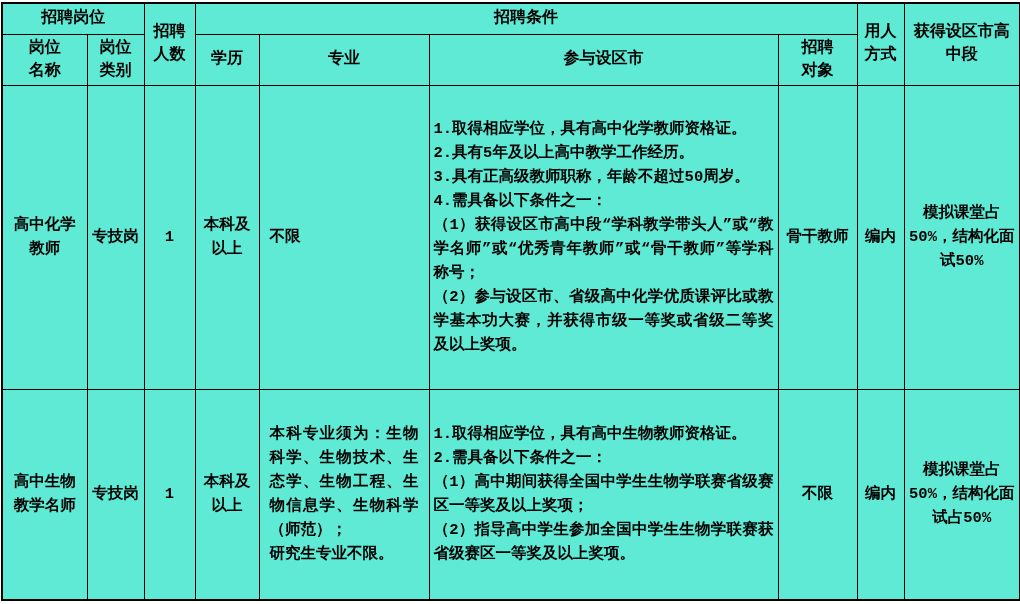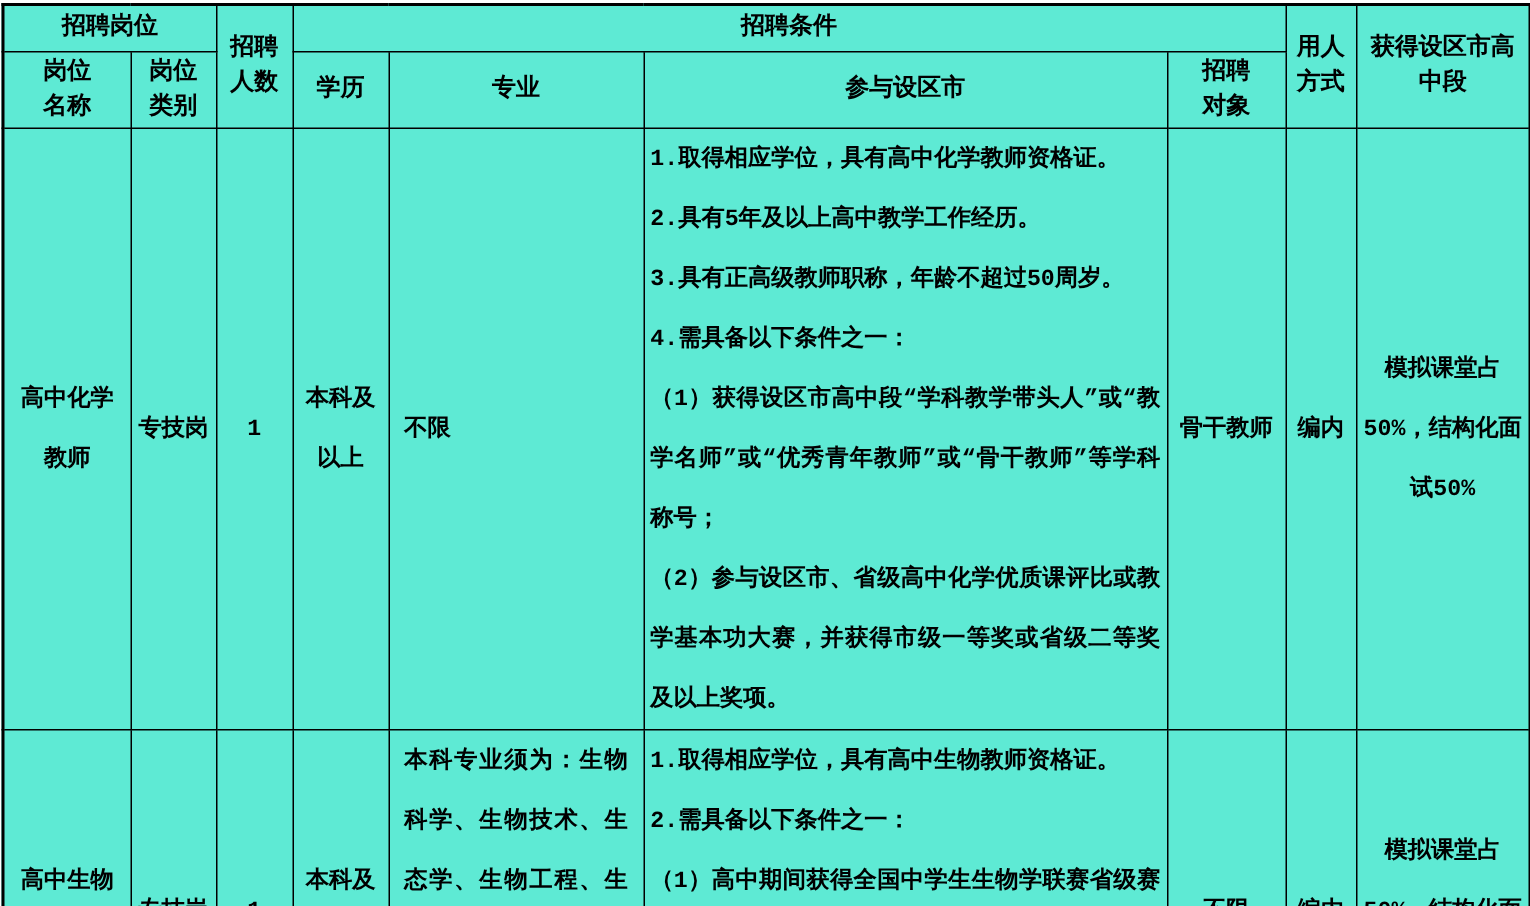--- a/index.html
+++ b/index.html
@@ -18,21 +18,21 @@
   .recruit th,.recruit td{
     border:1px solid #000;
     vertical-align:middle;
     text-align:center;
     white-space:pre-line;
     padding:0 3px;
     font-size:15.5px;
     overflow:hidden;
   }
   .recruit th{line-height:23px;font-size:16px;font-weight:bold;}
-  .recruit td{line-height:40px;}
+  .recruit td{line-height:24px;}
   tr.hr1{height:31px;}
   tr.hr2{height:51px;}
   tr.r1{height:304px;}
   tr.r2{height:211px;}
   td.cond{text-align:justify;padding:0 4px;}
   td.major{text-align:justify;padding:0 10px;}
   td.pct{padding:0 4px;}
   table.recruit{border:2px solid #000;}
 </style>
 </head>

